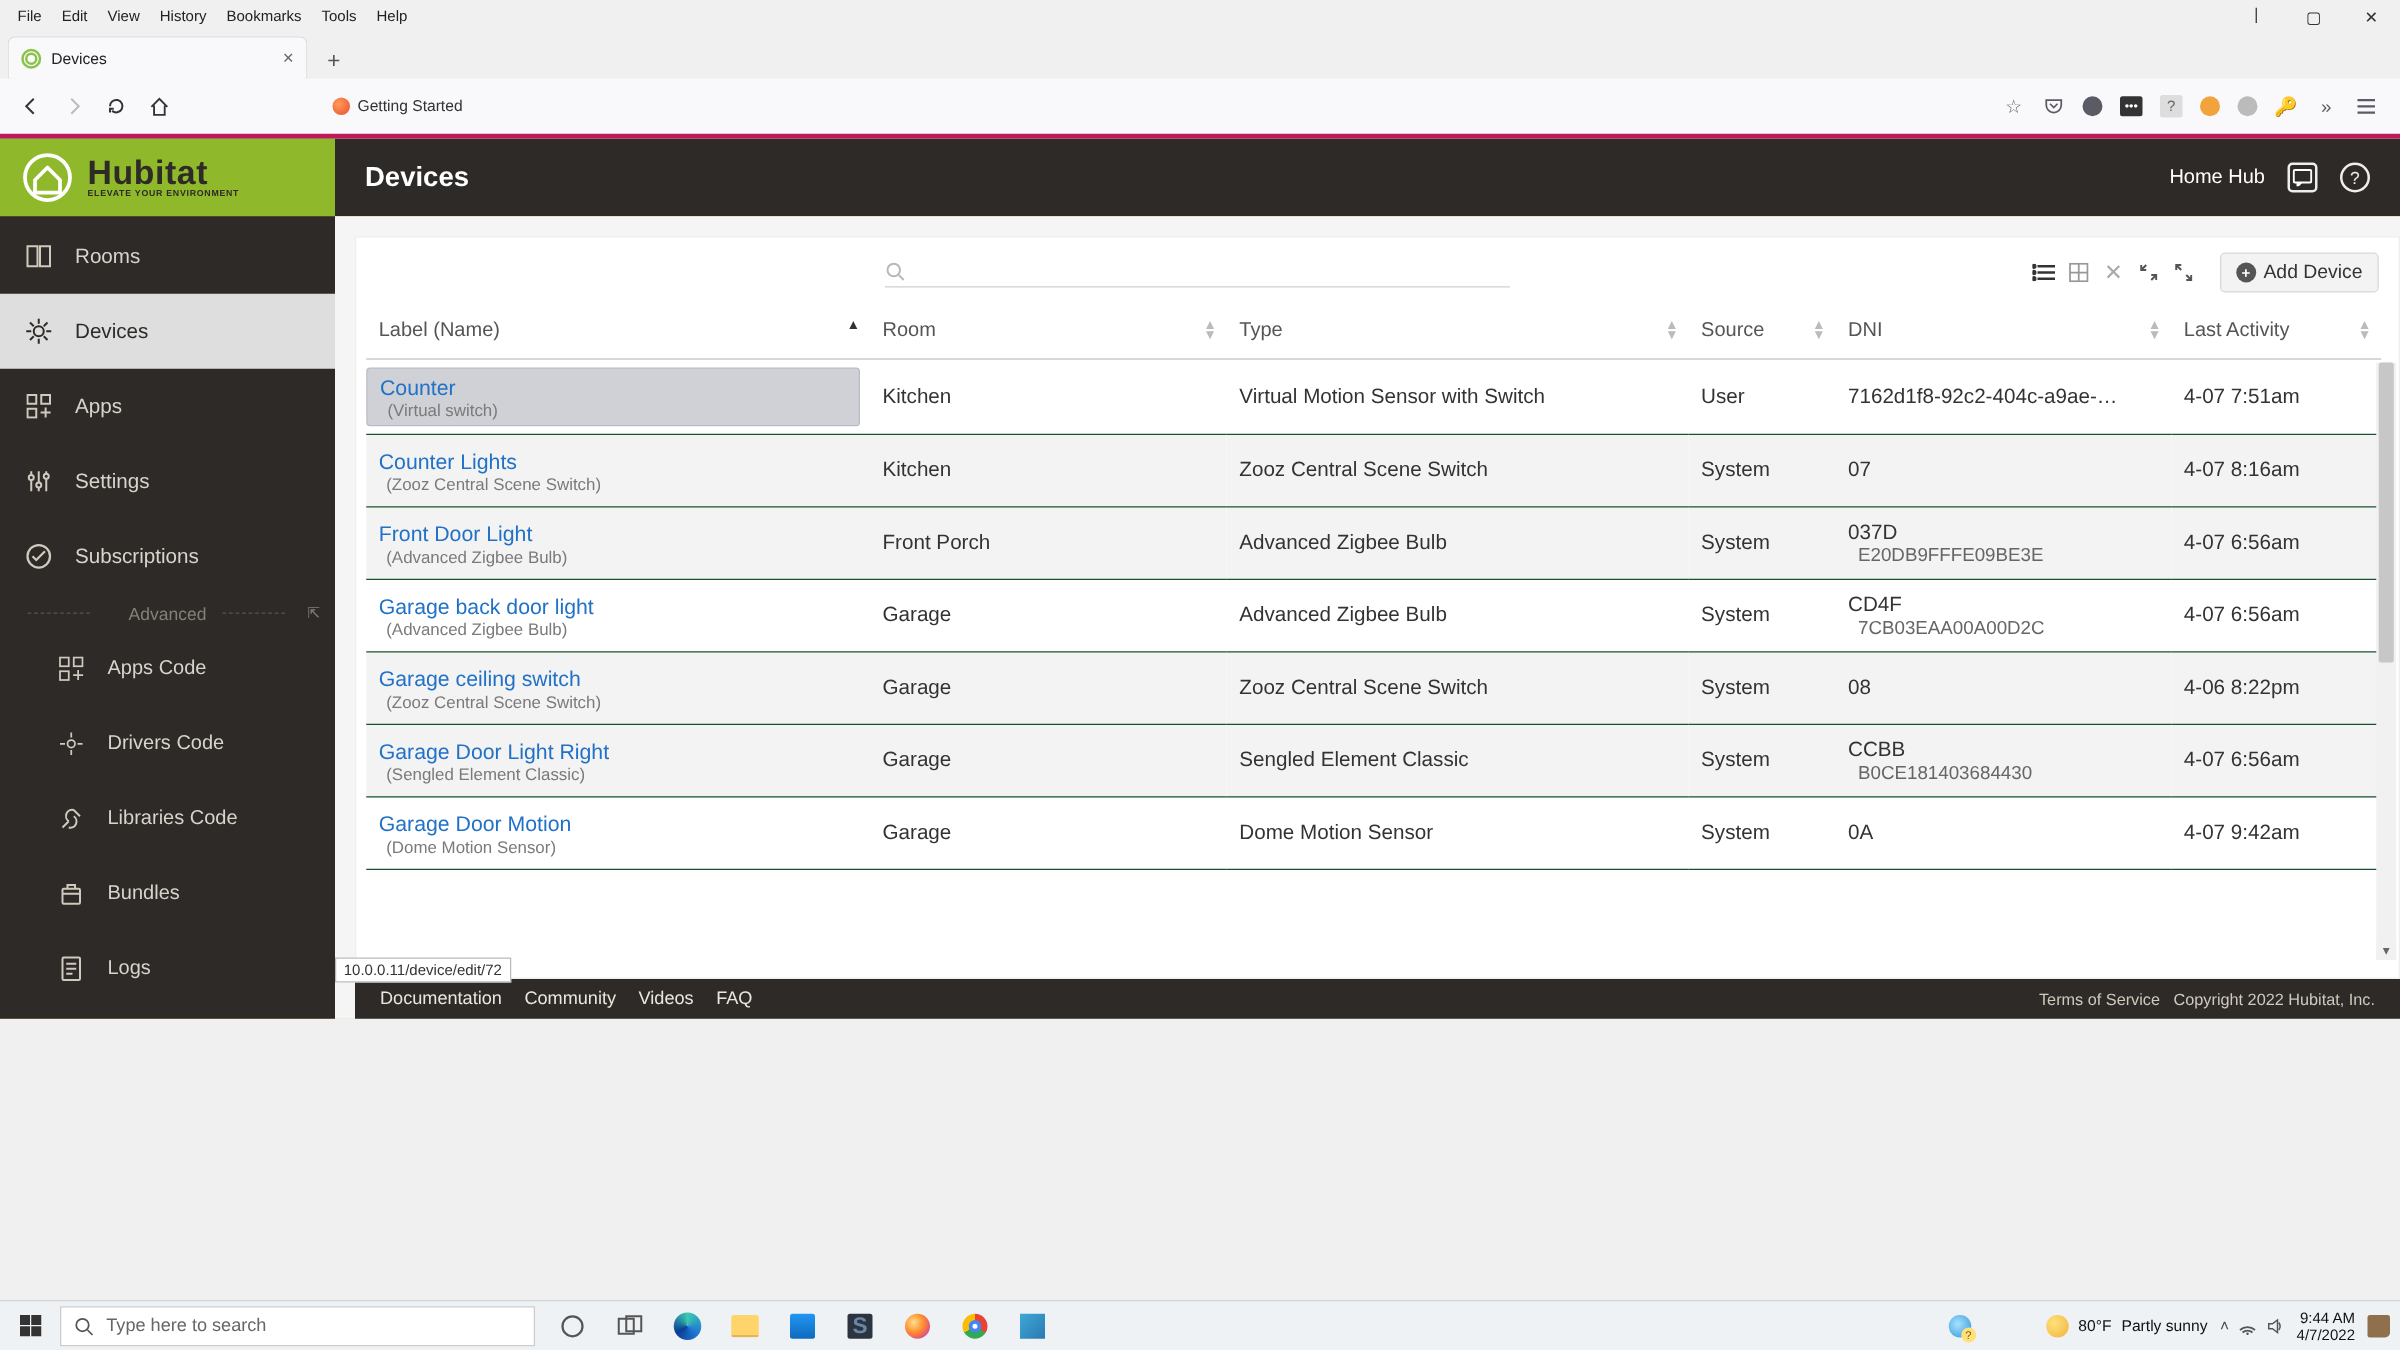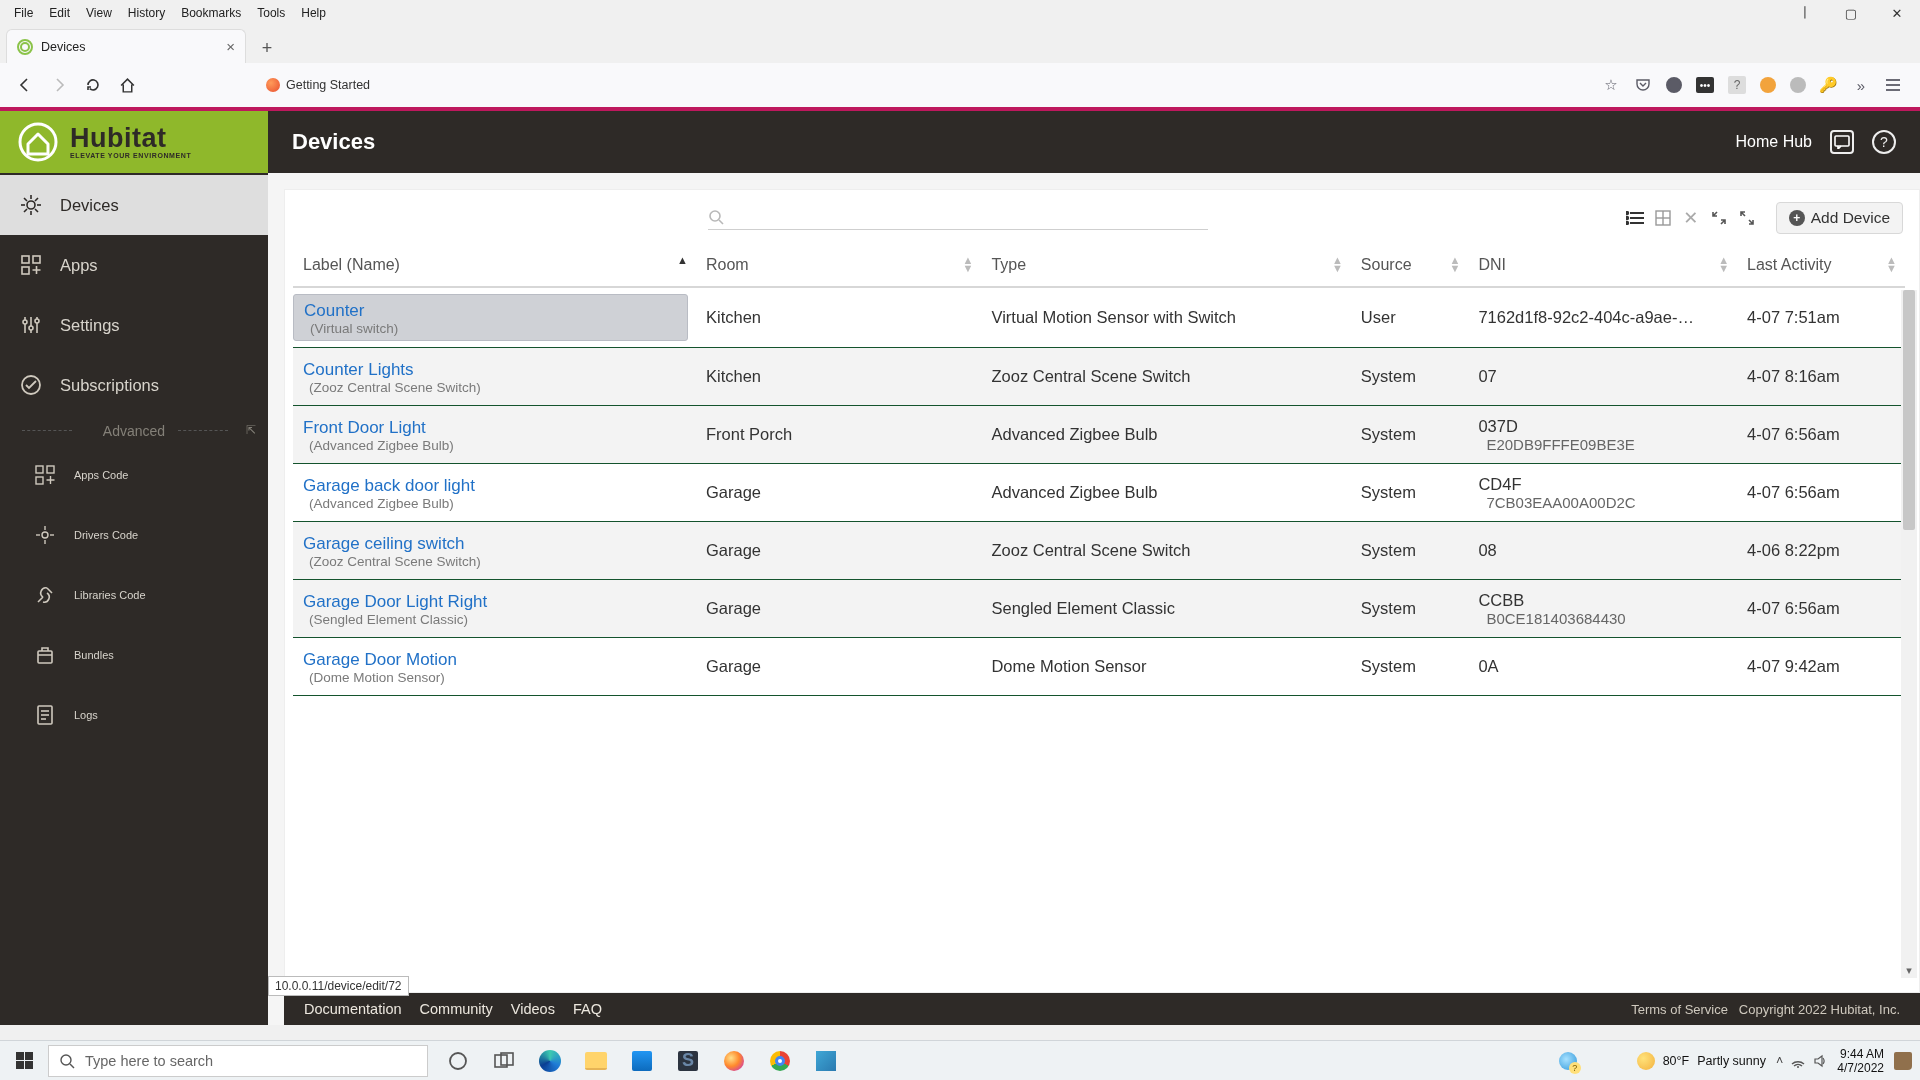--- a/index.html
+++ b/index.html
@@ -31,21 +31,21 @@
 .urlbar .host { color: #15141a; }
 .urlbar .path { color: #7b7b85; }
 .right-icons { margin-left: auto; display: flex; align-items: center; gap: 14px; padding-right: 8px; }
 .ri { width: 18px; height: 18px; display: flex; align-items: center; justify-content: center; color: #5b5b66; font-size: 15px; }
 .ri.clock { border: 2px solid #5b5b66; border-radius: 50%; width:16px; height:16px; position:relative; background:#5b5b66; }
 .ri.square { background:#333; color:#fff; font-size:10px; border-radius:2px; width:18px; height:16px; align-items:center; justify-content:center; display:flex;}
 .ri.orange { background:#f2a33c; border-radius:50%; width:16px; height:16px; }
 .ri.gray { background:#bbb; border-radius:50%; width:16px; height:16px; }
 
 
-.app { position: absolute; top: 111px; left: 0; right: 0; height: 914px; display: flex; flex-direction: column; background: #fdba74;}
+.app { position: absolute; top: 111px; left: 0; right: 0; height: 704px; display: flex; flex-direction: column; background: #fdba74;}
 
 
 .app-header { height: 62px; background: #2e2a27; display: flex; align-items: center; }
 .logo-block { width: 268px; height: 62px; background: #8FB82B; display: flex; align-items: center; padding-left: 18px; gap: 12px; }
 .logo-mark { width:40px; height:40px; display:flex; align-items:center; justify-content:center;}
 .logo-text { color: #2e2a27; font-weight: 700; font-size: 27px; letter-spacing: 0.5px; line-height: 1; }
 .logo-sub { color:#2e2a27; font-size:7px; letter-spacing:0.6px; font-weight:700; }
 .page-title { color: #fff; font-size: 22px; font-weight: 600; margin-left: 24px; }
 .header-right { margin-left: auto; display: flex; align-items:center; gap: 18px; padding-right: 24px; color: #fff; }
 .hub-name { font-size: 16px; }
@@ -57,21 +57,21 @@
 
 
 .sidebar { width: 268px; background: #2e2a27; color: #d8d4cc; display:flex; flex-direction:column; padding-top: 2px; font-size: 16.5px; }
 .side-item { height: 60px; display:flex; align-items:center; padding-left: 20px; gap: 18px; cursor: pointer; }
 .side-item.active { background: #dedede; color: #2e2a27; }
 .side-icon { width: 22px; height:22px; display:flex; align-items:center; justify-content:center; }
 .side-label-advanced { color:#848078; font-size: 14px; text-align:center; padding: 8px 0 6px; position:relative;}
 .side-label-advanced::before, .side-label-advanced::after { content:""; position:absolute; top:50%; width:50px; border-top:1px dashed #555;}
 .side-label-advanced::before { left: 22px;} .side-label-advanced::after { right: 40px;}
 .side-collapse { position:absolute; right: 12px; color:#848078; font-size: 12px;}
-.side-sub { padding-left: 34px; font-size: 11px;}
+.side-sub { padding-left: 46px; font-size: 16px;}
 
 
 .content { flex:1; background: #f5f5f5; padding: 16px 0 0 16px; display:flex; flex-direction:column; min-width:0; position:relative;}
 .panel { background:#fff; flex:1; display:flex; flex-direction:column; min-height:0; border: 1px solid #eee; position:relative; padding: 12px 0 0 0;}
 
 
 .tool-row { display:flex; align-items:center; padding: 0 16px 10px; gap: 8px; }
 .search-wrap { flex:0 0 500px; margin: 0 auto; border-bottom: 1px solid #cfcfcf; display:flex; align-items:center; padding: 2px 0 4px; color:#aaa; }
 .view-icons { display:flex; align-items:center; gap:6px; color:#777; font-size:18px; margin-left:auto;}
 .vi { width:22px; height:22px; display:flex; align-items:center; justify-content:center; cursor:pointer;}
@@ -232,20 +232,29 @@
             <rect x="1" y="1" width="14" height="10" rx="1" stroke="#fff" stroke-width="1.6" fill="none"></rect>
             <path d="M4 11v3l3-3" stroke="#fff" stroke-width="1.6" fill="none"></path>
           </svg>
       </span>
       <span class="hdr-icon circle">?</span>
     </div>
   </div>
 
   <div class="app-body">
     <div class="sidebar">
+      <div class="side-item">
+        <span class="side-icon">
+            <svg width="22" height="22" viewBox="0 0 22 22">
+              <rect x="2" y="3" width="8" height="16" stroke="#cfc9be" stroke-width="1.6" fill="none"></rect>
+              <rect x="12" y="3" width="8" height="16" stroke="#cfc9be" stroke-width="1.6" fill="none"></rect>
+            </svg>
+          </span>
+        <span>Rooms</span>
+      </div>
       <div class="side-item active">
         <span class="side-icon">
             <svg width="22" height="22" viewBox="0 0 22 22">
               <circle cx="11" cy="11" r="4" stroke="#2e2a27" stroke-width="1.6" fill="none"></circle>
               <g stroke="#2e2a27" stroke-width="1.6">
                 <line x1="11" y1="1" x2="11" y2="5"></line>
                 <line x1="11" y1="17" x2="11" y2="21"></line>
                 <line x1="1" y1="11" x2="5" y2="11"></line>
                 <line x1="17" y1="11" x2="21" y2="11"></line>
                 <line x1="4" y1="4" x2="7" y2="7"></line>

